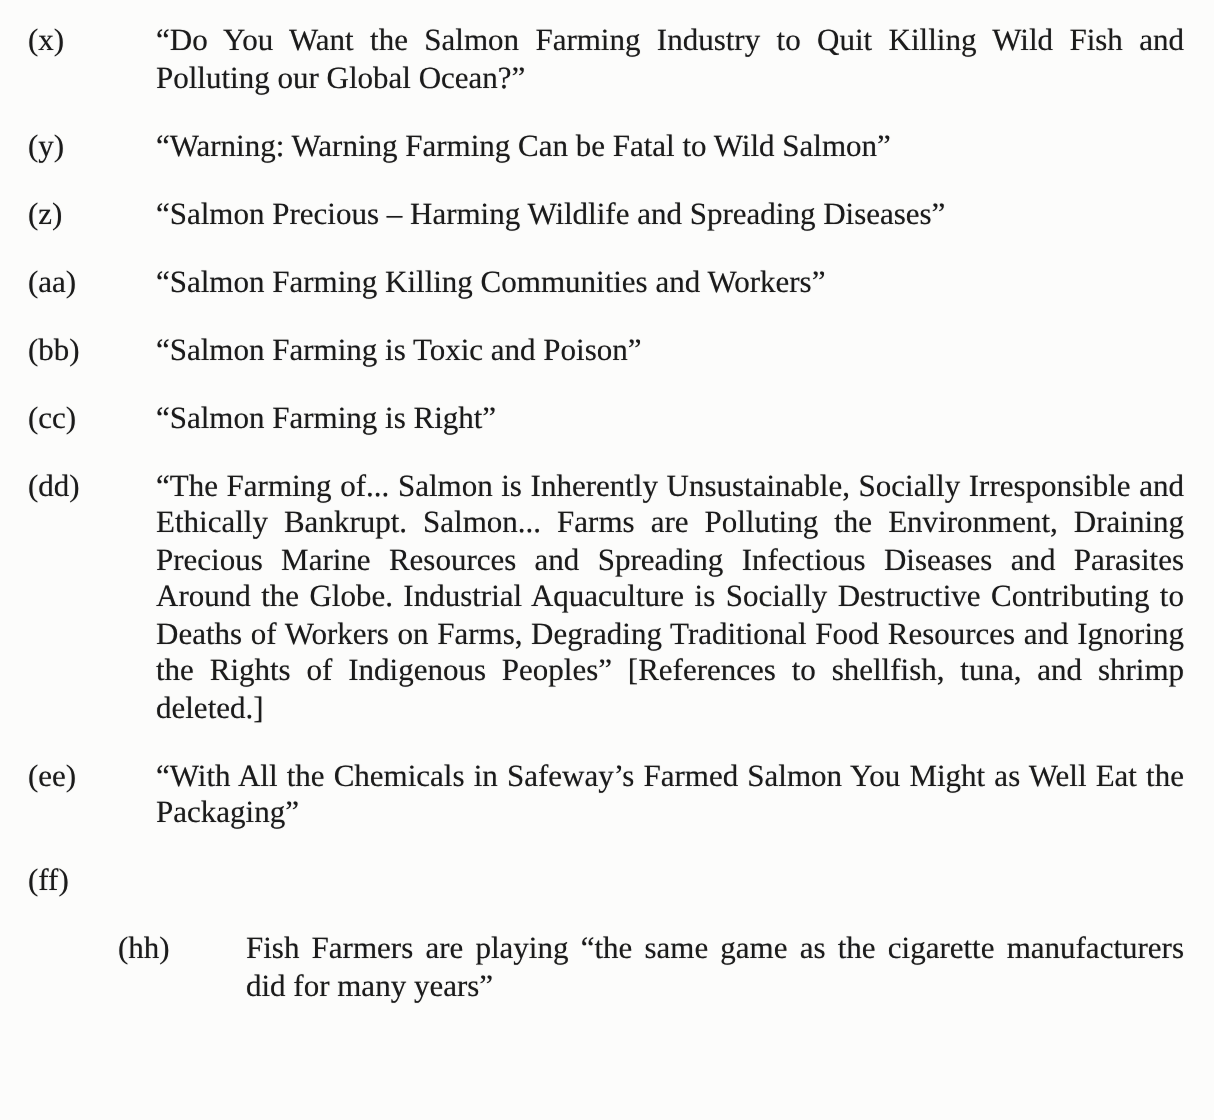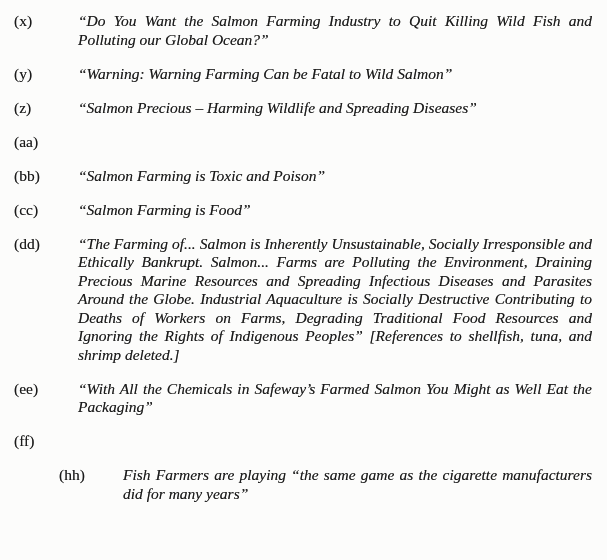--- a/index.html
+++ b/index.html
@@ -34,21 +34,20 @@
     margin-left: 45px;
   }
   .item-label {
     flex: 0 0 64px;
     width: 64px;
   }
   .item-text {
     flex: 1 1 auto;
     text-align: justify;
     text-justify: inter-word;
-    font-style: italic;
   }
 </style>
 </head>
 <body>
 
 <div class="doc-page">
 
   <div class="doc-item">
     <span class="item-label">(x)</span>
     <span class="item-text">“Do You Want the Salmon Farming Industry to Quit Killing Wild Fish and Polluting our Global Ocean?”</span>
@@ -59,30 +58,31 @@
     <span class="item-text">“Warning: Warning Farming Can be Fatal to Wild Salmon”</span>
   </div>
 
   <div class="doc-item">
     <span class="item-label">(z)</span>
     <span class="item-text">“Salmon Precious – Harming Wildlife and Spreading Diseases”</span>
   </div>
 
   <div class="doc-item">
     <span class="item-label">(aa)</span>
+    <span class="item-text">“Salmon Farming Killing Communities and Workers”</span>
   </div>
 
   <div class="doc-item">
     <span class="item-label">(bb)</span>
     <span class="item-text">“Salmon Farming is Toxic and Poison”</span>
   </div>
 
   <div class="doc-item">
     <span class="item-label">(cc)</span>
-    <span class="item-text">“Salmon Farming is Food”</span>
+    <span class="item-text">“Salmon Farming is Right”</span>
   </div>
 
   <div class="doc-item">
     <span class="item-label">(dd)</span>
     <span class="item-text">“The Farming of... Salmon is Inherently Unsustainable, Socially Irresponsible and Ethically Bankrupt. Salmon... Farms are Polluting the Environment, Draining Precious Marine Resources and Spreading Infectious Diseases and Parasites Around the Globe. Industrial Aquaculture is Socially Destructive Contributing to Deaths of Workers on Farms, Degrading Traditional Food Resources and Ignoring the Rights of Indigenous Peoples” [References to shellfish, tuna, and shrimp deleted.]</span>
   </div>
 
   <div class="doc-item">
     <span class="item-label">(ee)</span>
     <span class="item-text">“With All the Chemicals in Safeway’s Farmed Salmon You Might as Well Eat the Packaging”</span>

